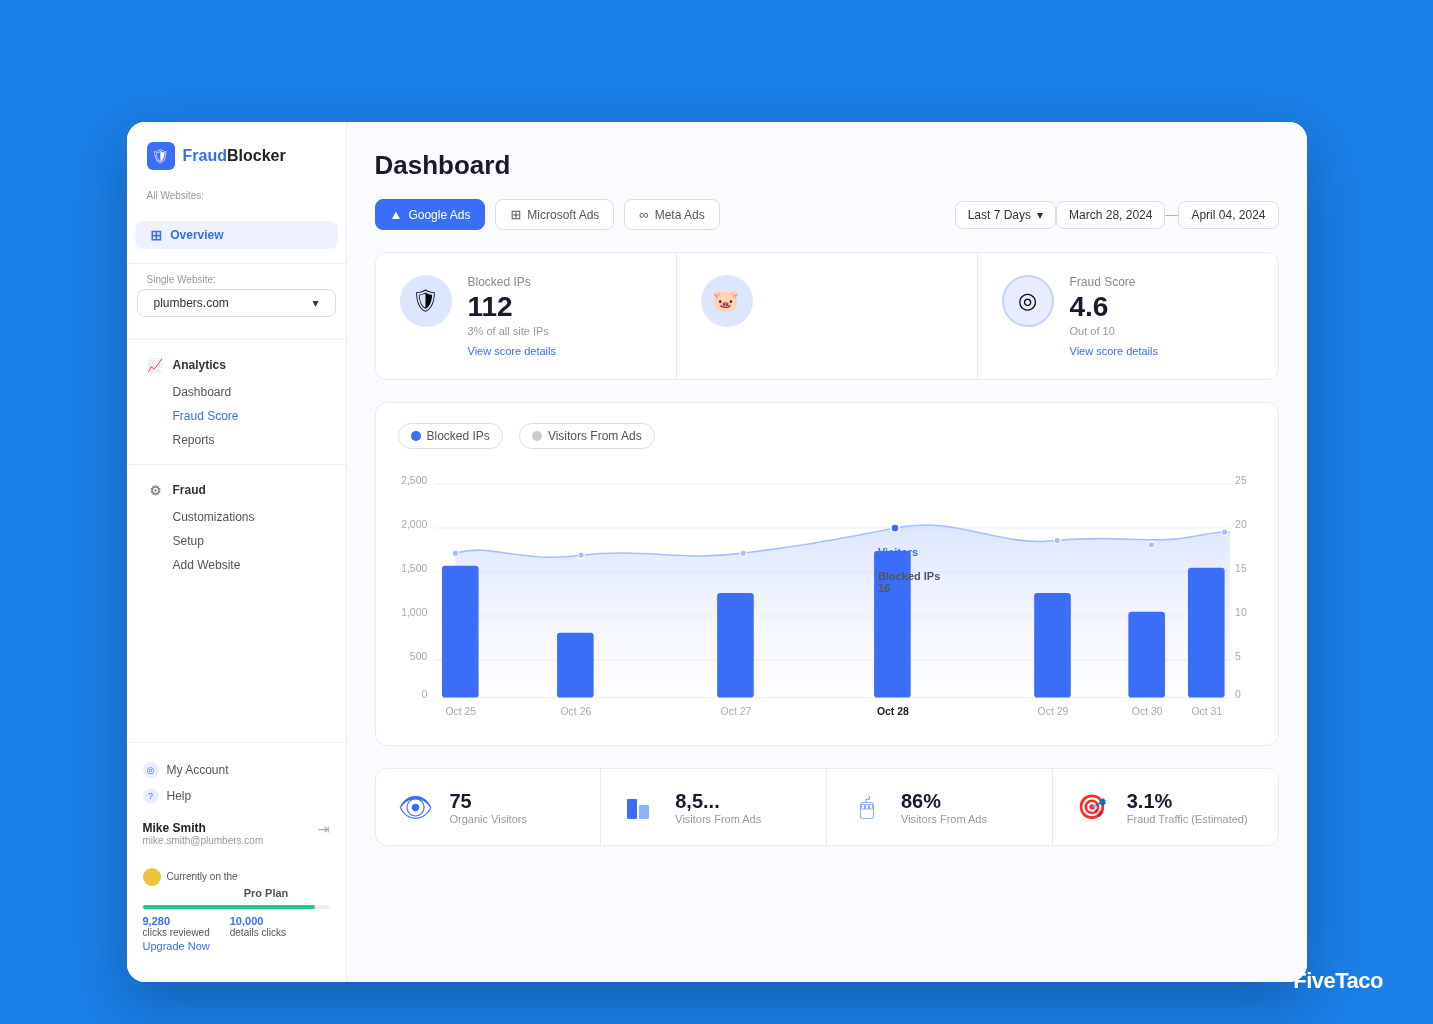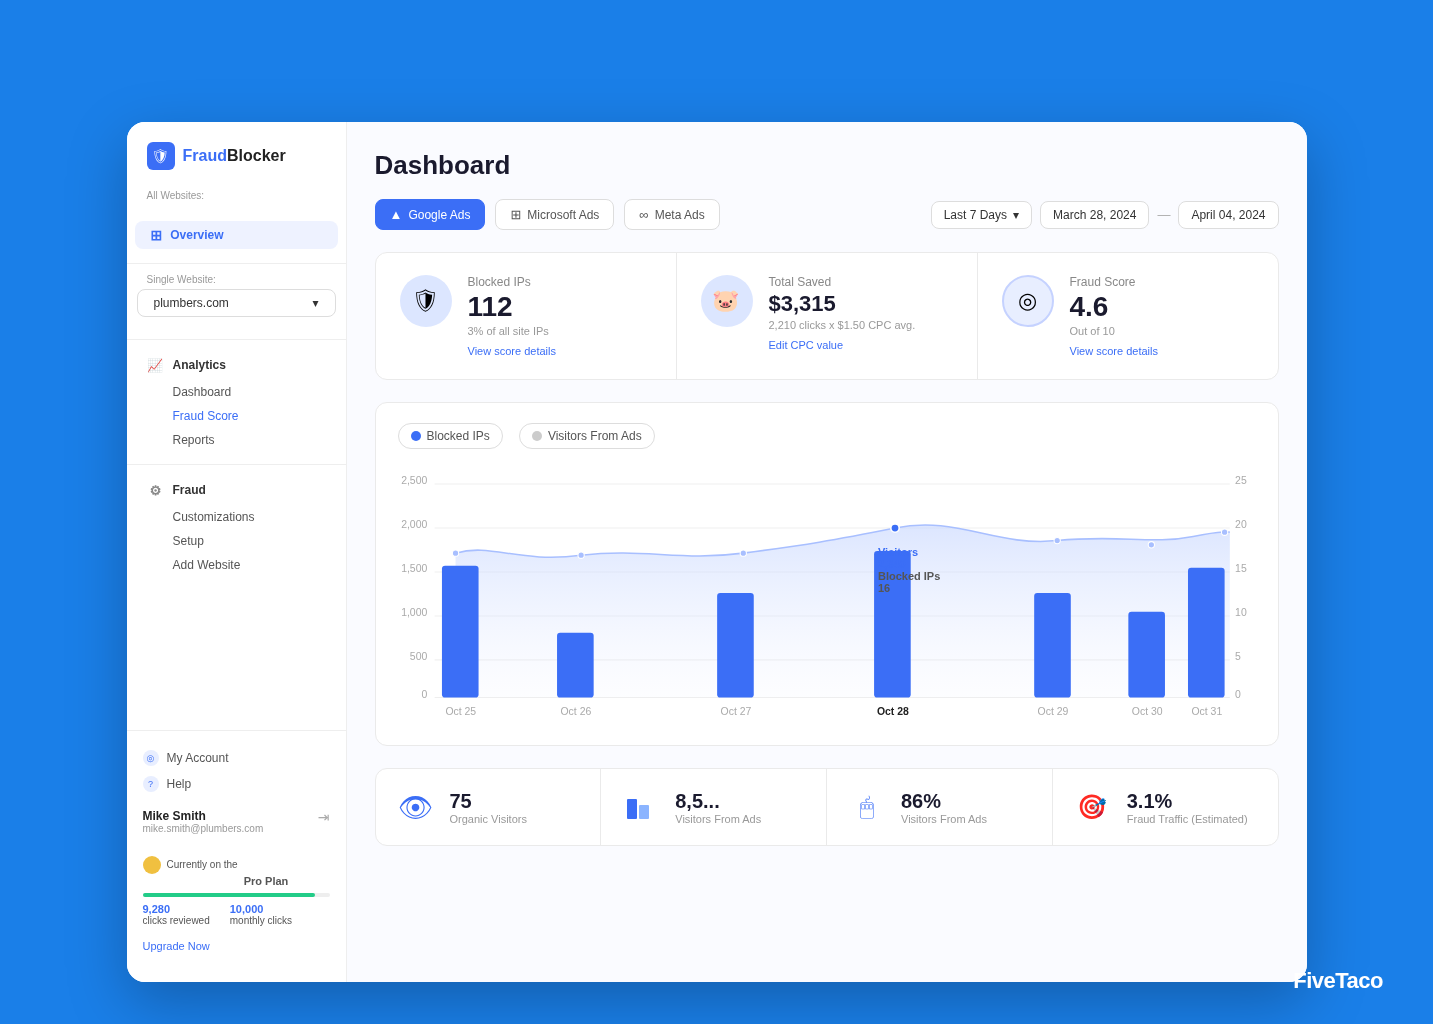--- a/index.html
+++ b/index.html
@@ -100,21 +100,21 @@
     .user-email { font-size: 10px; color: #999; }
     .logout-icon { font-size: 14px; color: #aaa; cursor: pointer; }
     .plan-badge {
       display: flex; align-items: center; gap: 6px;
       font-size: 10px; color: #555; margin-bottom: 6px;
     }
     .plan-dot { width: 18px; height: 18px; background: #f0c040; border-radius: 50%; }
     .plan-text { font-weight: 600; font-size: 11px; margin-top: 33px; }
     .progress-bar { height: 4px; background: #eee; border-radius: 4px; margin-bottom: 6px; }
     .progress-fill { height: 100%; background: #22cc88; border-radius: 4px; }
-    .clicks-row { display: flex; gap: 20px; font-size: 10px; color: #555; margin-bottom: 14px; }
+    .clicks-row { display: flex; gap: 20px; font-size: 10px; color: #555; margin-bottom: 2px; }
     .clicks-val { font-size: 11px; font-weight: 700; color: #3b6ef6; display: block; }
     .upgrade-link { font-size: 11px; color: #3b6ef6; cursor: pointer; }
 
     
     .main-content {
       flex: 1;
       padding: 28px 28px 20px 28px;
       background: #fafbff;
       overflow-y: auto;
     }
@@ -124,21 +124,21 @@
       flex-wrap: wrap;
     }
     .tab-btn {
       display: flex; align-items: center; gap: 6px;
       padding: 7px 14px; border-radius: 8px;
       font-size: 12px; font-weight: 500; cursor: pointer; border: 1px solid transparent;
     }
     .tab-btn.active { background: #3b6ef6; color: #fff; border-color: #3b6ef6; }
     .tab-btn.inactive { background: #fff; color: #555; border: 1px solid #ddd; }
     .tab-icon { font-size: 13px; }
-    .date-row { margin-left: auto; display: flex; align-items: center; gap: 8px; }
+    .date-row { margin-left: auto; display: flex; align-items: center; }
     .date-select {
       padding: 6px 12px; border: 1px solid #ddd; border-radius: 8px;
       font-size: 12px; color: #333; background: #fff; cursor: pointer;
       display: flex; align-items: center; gap: 6px;
     }
     .date-separator { color: #aaa; font-size: 13px; }
 
     
     .stat-cards {
       display: flex; gap: 0;
@@ -316,21 +316,21 @@
         <div class="progress-bar">
           <div class="progress-fill" style="width: 92%;"></div>
         </div>
         <div class="clicks-row">
           <div>
             <span class="clicks-val">9,280</span>
             <span>clicks reviewed</span>
           </div>
           <div>
             <span class="clicks-val">10,000</span>
-            <span>monthly clicks</span>
+            <span>details clicks</span>
           </div>
         </div>
         <div class="upgrade-link">Upgrade Now</div>
       </div>
     </aside>
 
     <main class="main-content">
       <h1 class="page-title">Dashboard</h1>
 
       <div class="toolbar">
@@ -371,26 +371,20 @@
               <div class="stat-value">112</div>
               <div class="stat-sub">3% of all site IPs</div>
               <div class="stat-link">View score details</div>
             </div>
           </div>
         </div>
 
         <div class="stat-card">
           <div class="stat-card-inner">
             <div class="stat-icon" style="background:#dce6ff;">🐷</div>
-            <div>
-              <div class="stat-label">Total Saved</div>
-              <div class="stat-value stat-value-dollar">$3,315</div>
-              <div class="stat-sub">2,210 clicks x $1.50 CPC avg.</div>
-              <div class="stat-link">Edit CPC value</div>
-            </div>
           </div>
         </div>
 
         <div class="stat-card">
           <div class="stat-card-inner">
             <div class="stat-icon" style="background:#e8eeff; border: 2px solid #c5d2ff;">◎</div>
             <div>
               <div class="stat-label">Fraud Score</div>
               <div class="stat-value">4.6</div>
               <div class="stat-sub">Out of 10</div>

